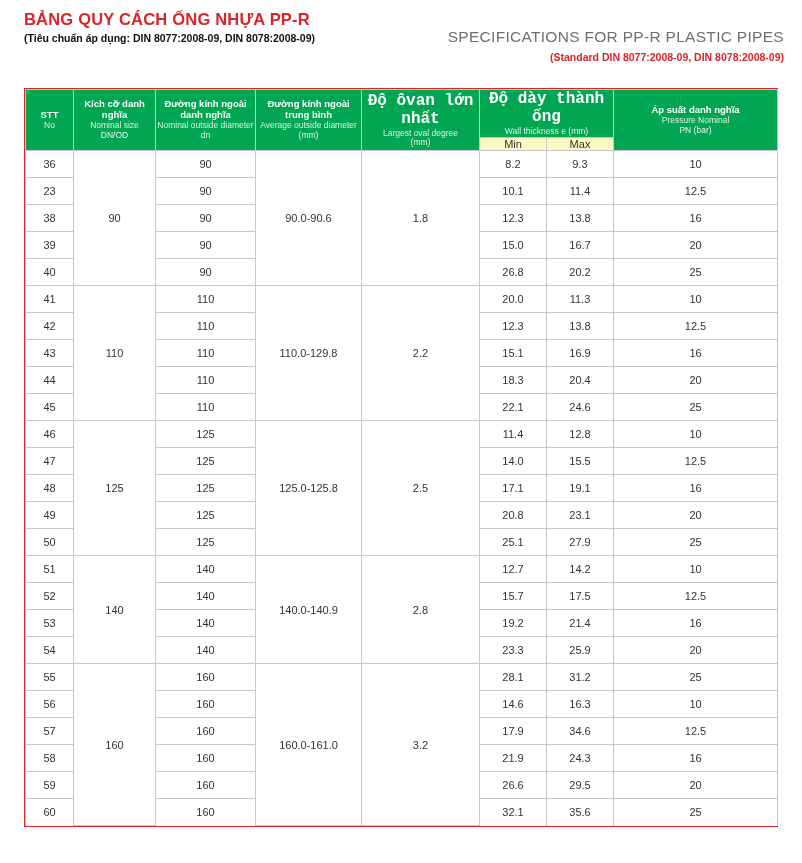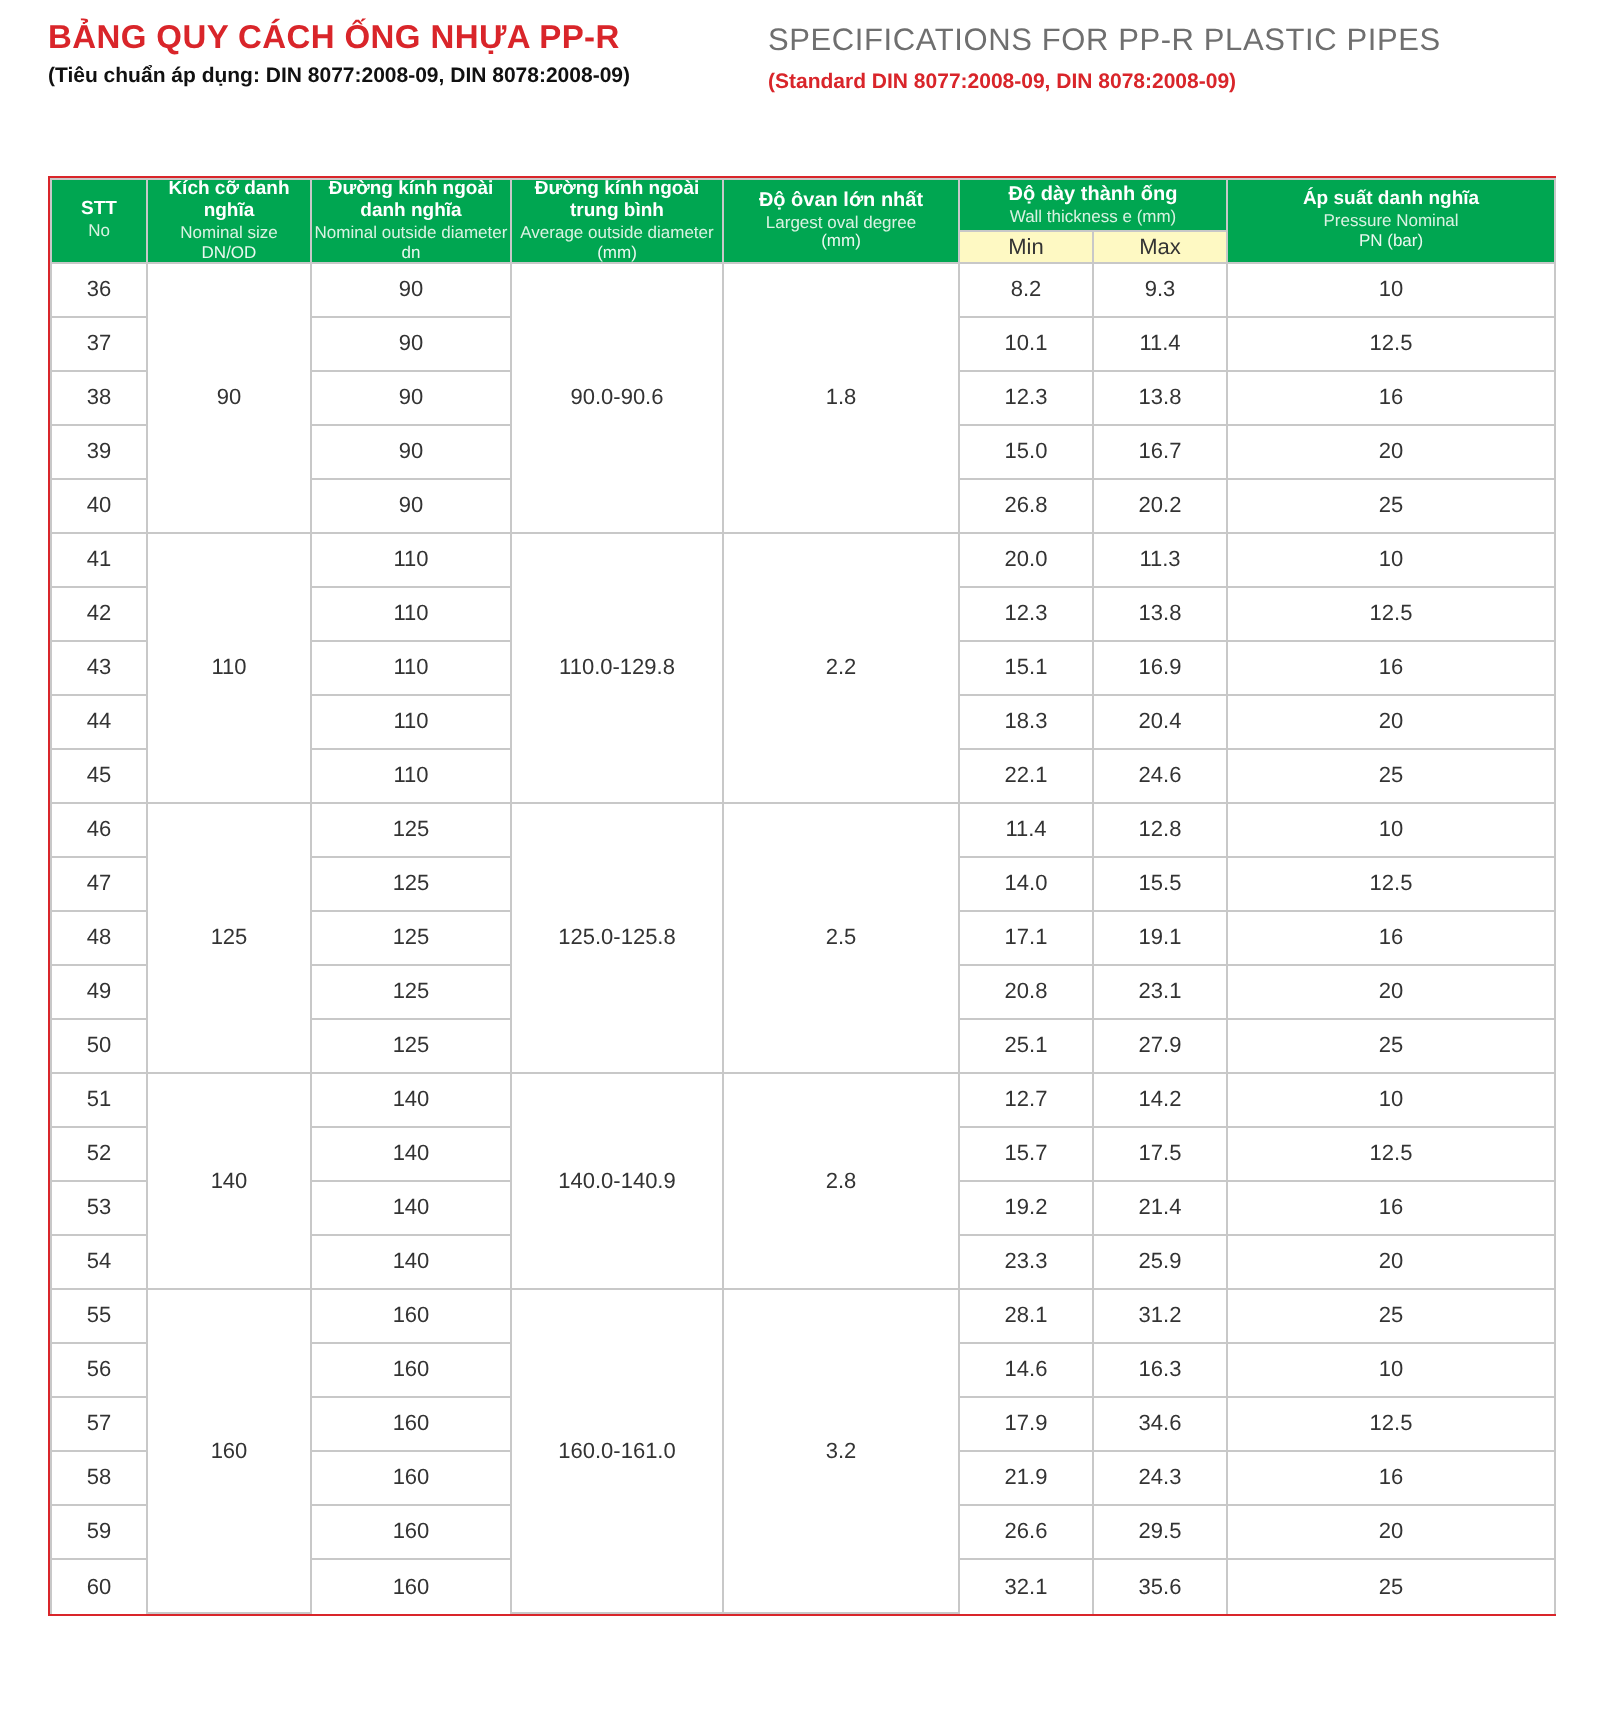--- a/index.html
+++ b/index.html
@@ -38,22 +38,22 @@
   }
   .subtitle-vi {
     color: #111111;
     font-size: 10.5px;
     font-weight: bold;
     margin-top: 3px;
     white-space: nowrap;
   }
   .header-right {
     position: absolute;
-    right: 18px; top: 12px;
-    text-align: left;
+    right: 18px; top: 28px;
+    text-align: right;
     width: 400px;
   }
   .title-en {
     color: #6f6f6f;
     font-size: 15.5px;
     letter-spacing: 0.3px;
     white-space: nowrap;
   }
   .subtitle-en {
     color: #D9252A;
@@ -93,21 +93,21 @@
     font-weight: normal;
     line-height: 1.15;
     padding: 4px 2px;
   }
   .hd-vi {
     display: block;
     font-size: 9.5px;
     font-weight: bold;
     color: #ffffff;
   }
-  .hd-vi.big { font-size: 10px; }
+  .hd-vi.big { font-size: 16px; font-family: Liberation Mono, monospace; }
   .hd-en {
     display: block;
     font-size: 8.5px;
     color: #d9f2e2;
     font-weight: normal;
   }
   .hd-unit {
     display: block;
     font-size: 8.5px;
     color: #eaf8f0;
@@ -218,21 +218,21 @@
             <td class="stt">36</td>
             <td class="dn" rowspan="5">90</td>
             <td class="od">90</td>
             <td class="avg" rowspan="5">90.0-90.6</td>
             <td class="oval" rowspan="5">1.8</td>
             <td class="wt">8.2</td>
             <td class="wt">9.3</td>
             <td class="pn">10</td>
           </tr>
           <tr>
-            <td class="stt">37</td>
+            <td class="stt">23</td>
             <td class="od">90</td>
             <td class="wt">10.1</td>
             <td class="wt">11.4</td>
             <td class="pn">12.5</td>
           </tr>
           <tr>
             <td class="stt">38</td>
             <td class="od">90</td>
             <td class="wt">12.3</td>
             <td class="wt">13.8</td>

